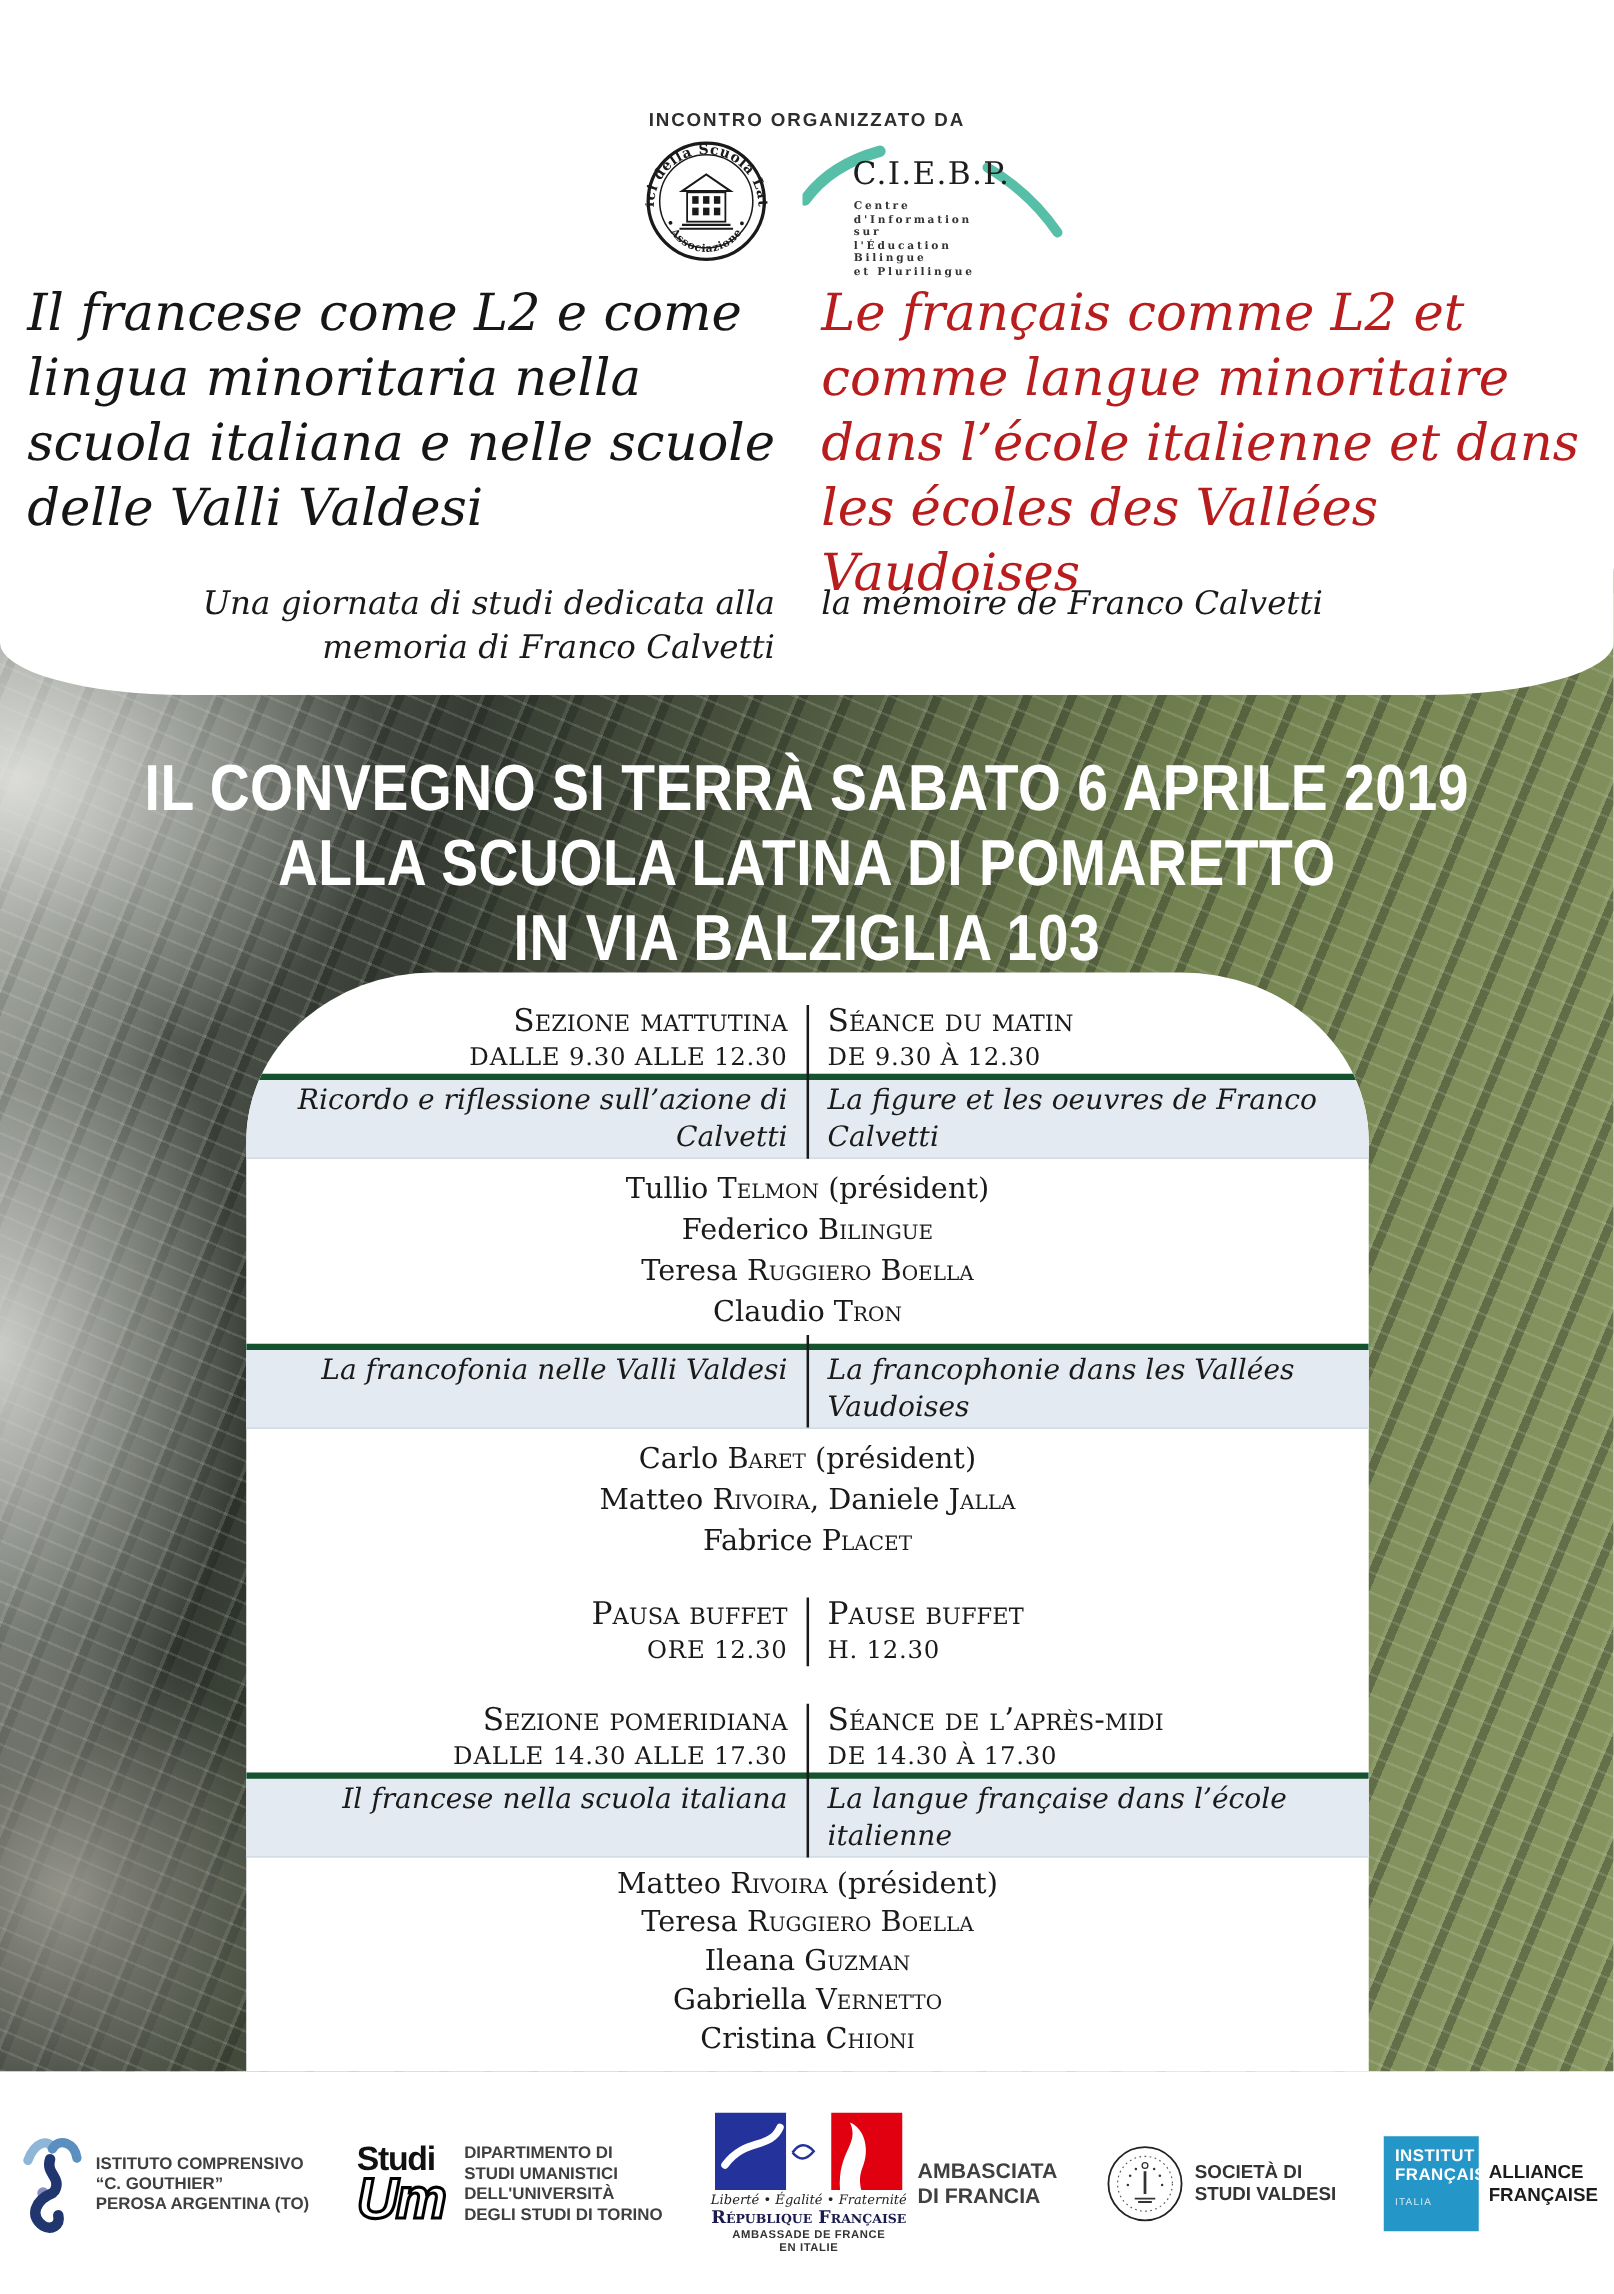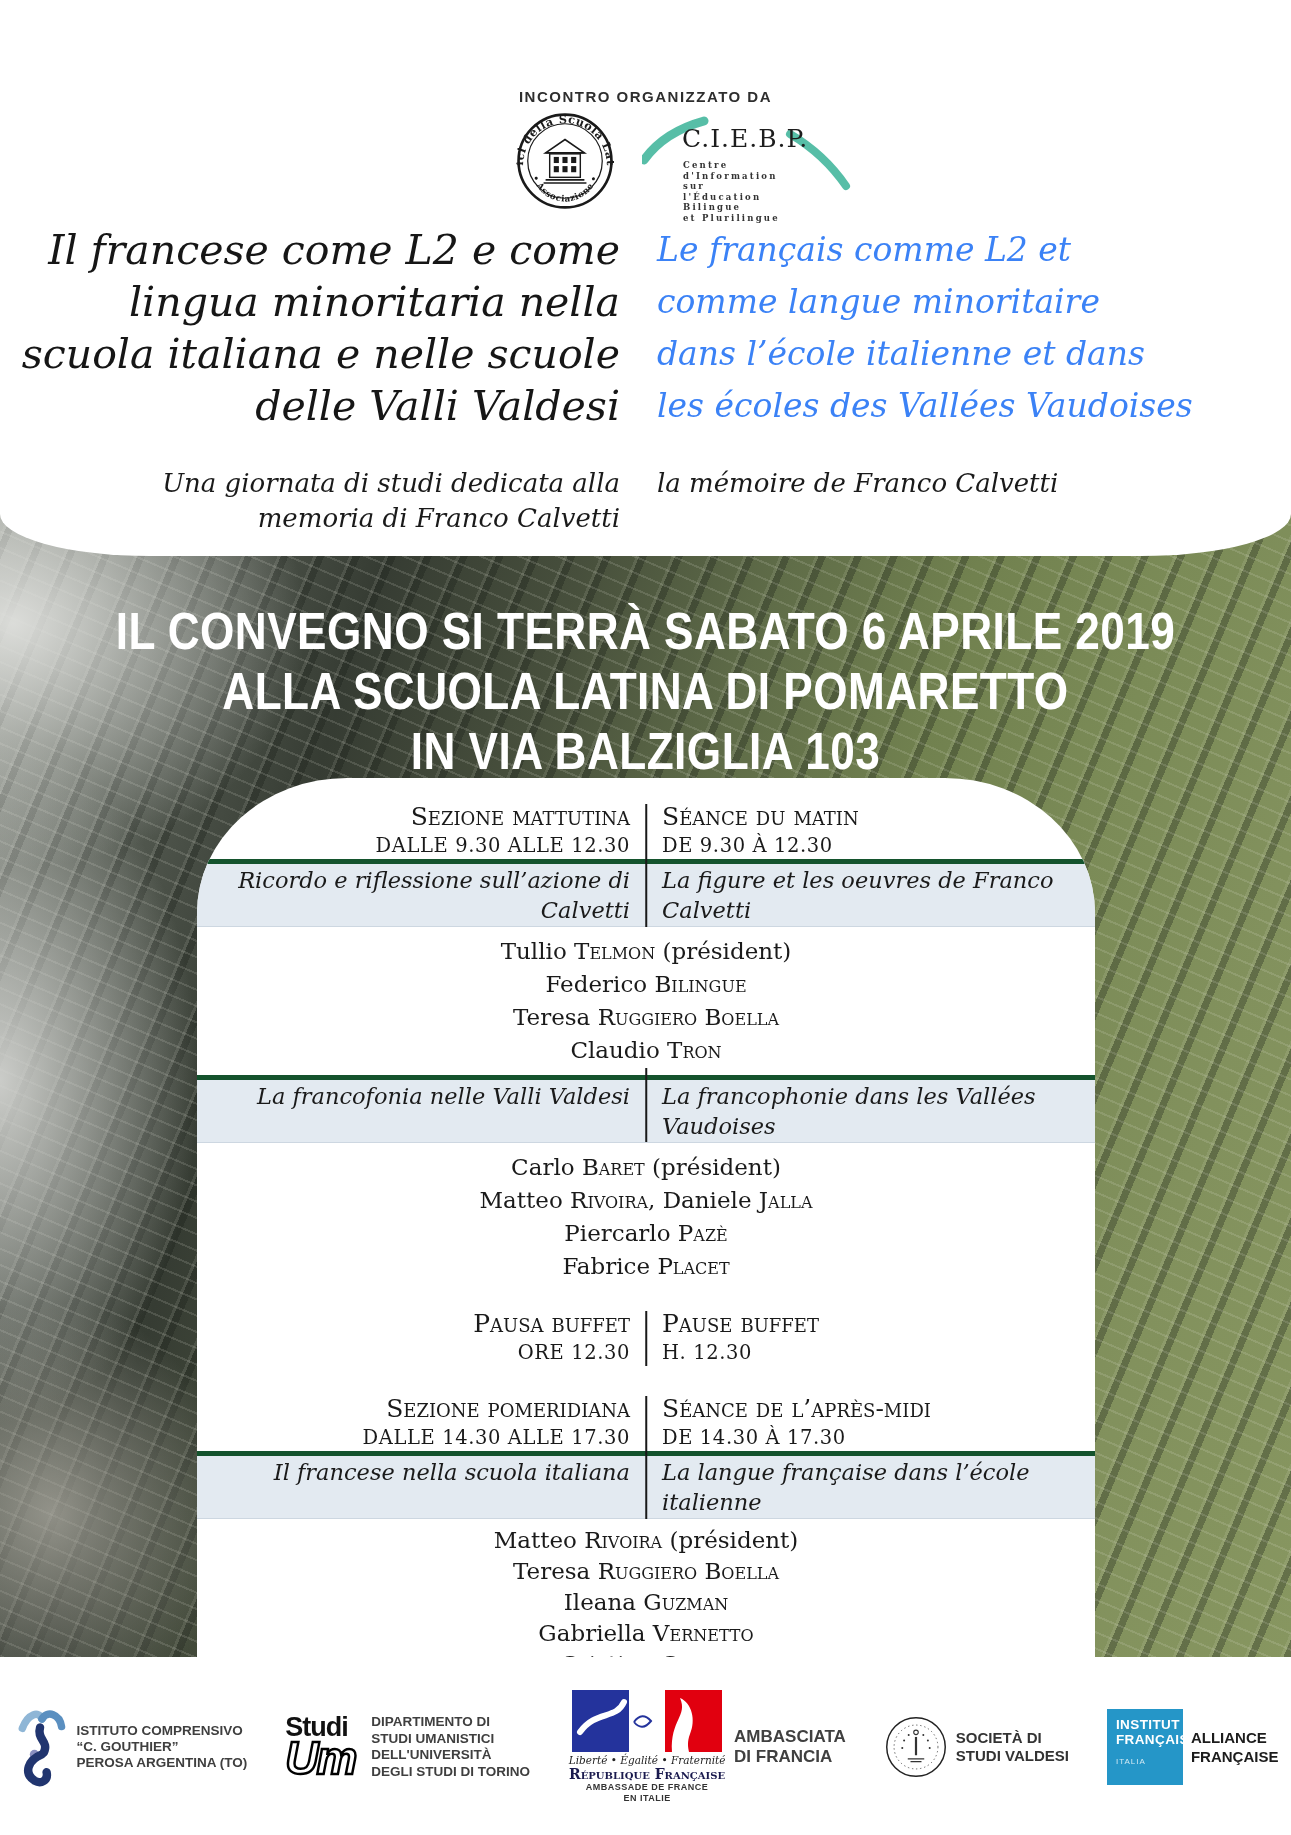--- a/index.html
+++ b/index.html
@@ -30,24 +30,24 @@
   .seal-asl{position:absolute;left:516px;top:112px;width:98px;height:98px;z-index:3;}
 
   
   .ciebp{position:absolute;left:642px;top:110px;width:215px;height:105px;z-index:3;}
   .ciebp svg{position:absolute;left:0;top:0;}
   .ciebp-title{position:absolute;left:40px;top:14px;font-size:25px;letter-spacing:1px;color:#1d1d1d;}
   .ciebp-lines{position:absolute;left:41px;top:50px;font-size:8.5px;font-weight:bold;
                letter-spacing:2.2px;line-height:10.5px;color:#333;}
 
   
-  .title-it{position:absolute;right:671px;top:224px;text-align:right;z-index:3;
+  .title-it{position:absolute;right:671px;top:224px;z-index:3;
             font-style:italic;font-size:41px;line-height:52px;color:#161616;}
   .title-fr{position:absolute;left:657px;top:224px;text-align:left;z-index:3;
-            font-style:italic;font-size:33px;line-height:52px;color:#3b82f6;}
+            font-style:italic;font-size:41px;line-height:52px;color:#b91c1c;}
   .sub-it{position:absolute;right:671px;top:466px;text-align:right;z-index:3;
           font-style:italic;font-size:26px;line-height:35px;}
   .sub-fr{position:absolute;left:657px;top:466px;text-align:left;z-index:3;
           font-style:italic;font-size:26px;line-height:35px;}
 
   
   .banner{position:absolute;left:0;top:601px;width:100%;z-index:2;text-align:center;color:#fff;
           font-family:"Liberation Sans",sans-serif;font-weight:bold;}
   .banner .bl{font-size:52px;line-height:60px;transform:scaleX(.85);transform-origin:50% 50%;
               letter-spacing:.5px;white-space:nowrap;}
@@ -208,21 +208,20 @@
       <div class="block band-block band">
         <div class="row2">
           <div class="c-it band-cell">La francofonia nelle Valli Valdesi</div>
           <div class="c-fr band-cell">La francophonie dans les Vallées Vaudoises</div>
         </div>
       </div>
 
       <div class="names">
         <div class="name-line"><span>Carlo </span><span class="sc">Baret</span><span> (président)</span></div>
         <div class="name-line"><span>Matteo </span><span class="sc">Rivoira</span><span>, Daniele </span><span class="sc">Jalla</span></div>
-        <div class="name-line"><span>Piercarlo </span><span class="sc">Pazè</span></div>
         <div class="name-line"><span>Fabrice </span><span class="sc">Placet</span></div>
       </div>
 
       <div class="block pause-block">
         <div class="row2 sess-title">
           <div class="c-it sc">Pausa buffet</div>
           <div class="c-fr sc">Pause buffet</div>
         </div>
         <div class="row2 sess-time">
           <div class="c-it">ORE 12.30</div>

